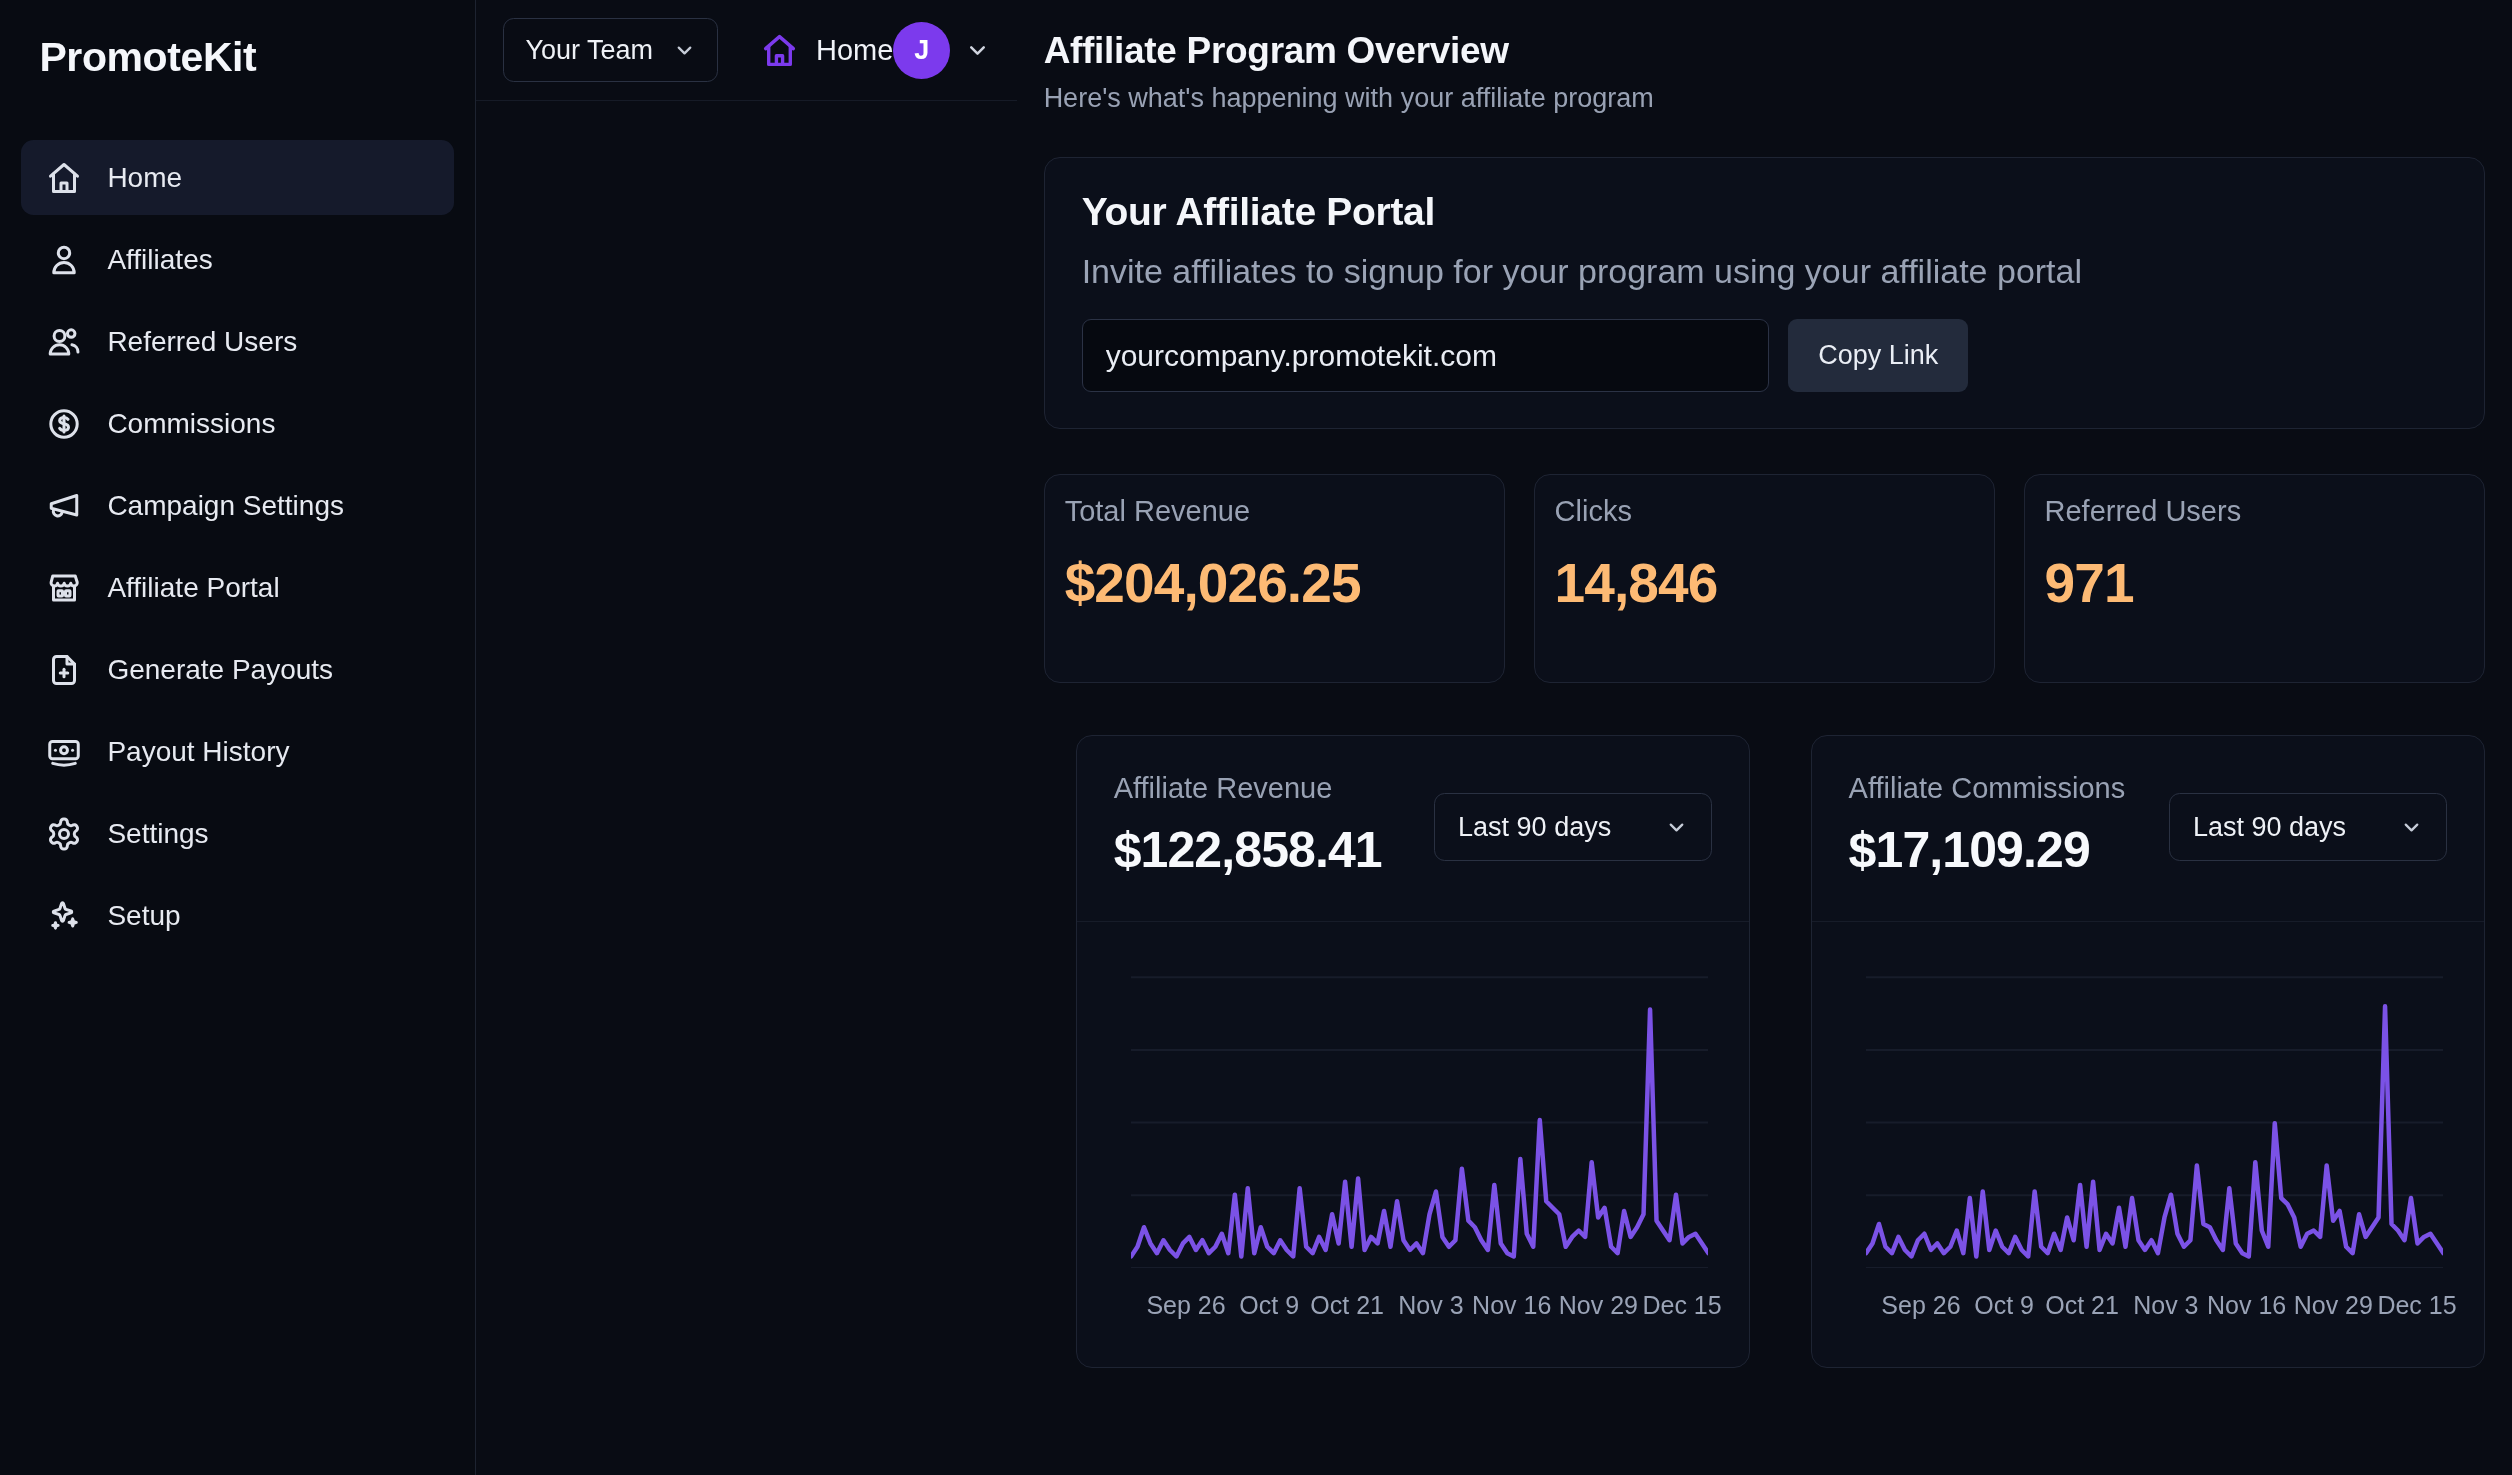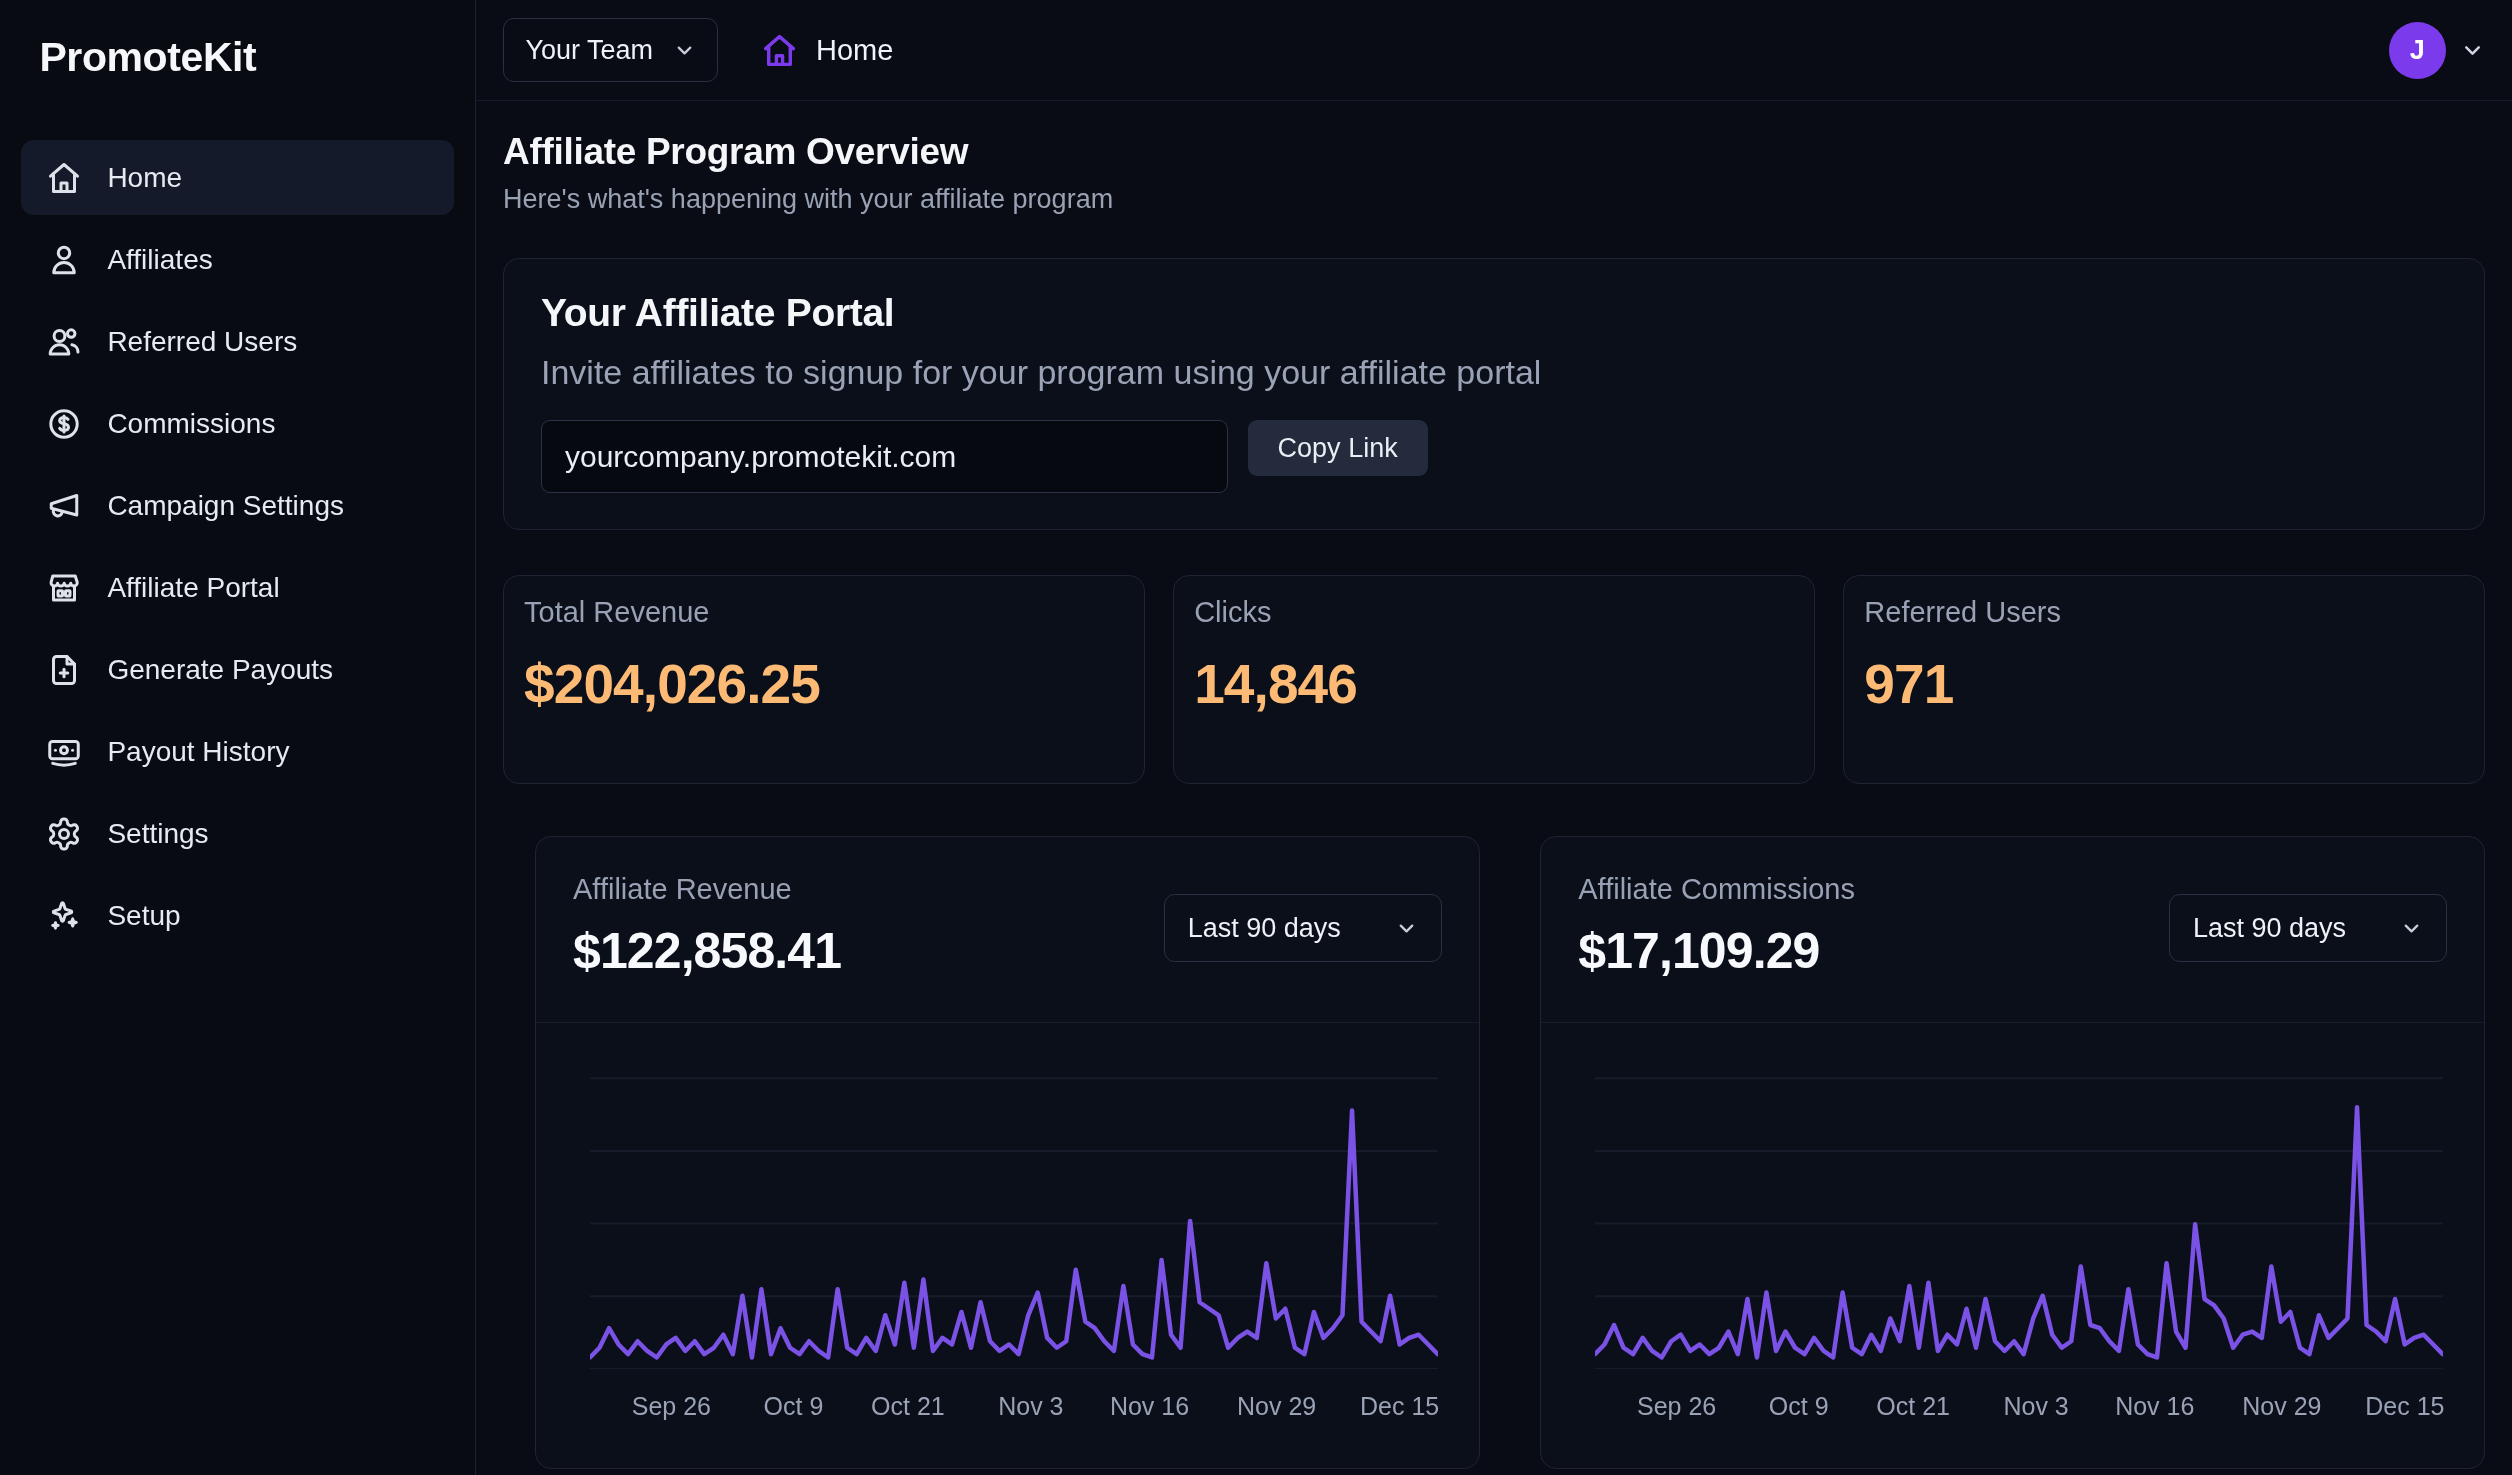--- a/index.html
+++ b/index.html
@@ -11,21 +11,21 @@
   .sidebar { width:476px; flex-shrink:0; background:#080b12; border-right:1.8px solid #1d2330;
     padding:34px 21.4px 0; }
   .logo { padding-left:18px; font-size:41px; font-weight:800; letter-spacing:-0.4px; color:#f5f7fb; }
   .nav { margin-top:59px; display:flex; flex-direction:column; gap:7.1px; }
   .nav-item { height:75px; border-radius:12.5px; display:flex; align-items:center; gap:25px;
     padding:0 25px; font-size:28px; font-weight:500; color:#e7eaf1; cursor:pointer; }
   .nav-item.active { background:#151a2b; }
   .nav-item svg { width:36px; height:36px; color:#dde1ea; flex-shrink:0; }
 
   
-  .main { flex:1; min-width:0; display:flex; flex-direction:column; }
+  .main { flex:1; min-width:0; display:flex; }
   .topbar { height:101px; flex-shrink:0; border-bottom:1.8px solid #161b27; display:flex;
     align-items:center; padding:0 27px; }
   .team-select { height:64px; border:1.8px solid #2a3142; border-radius:10.7px; display:inline-flex;
     align-items:center; gap:19.6px; padding:0 21.4px; font-size:27px; color:#eef1f6; background:transparent; cursor:pointer; }
   .team-select svg { width:23px; height:23px; color:#c6ccd8; }
   .crumb { margin-left:43px; display:flex; align-items:center; gap:18px; font-size:29px; color:#f0f3f8; cursor:pointer; }
   .crumb svg { width:37px; height:37px; color:#7c3aed; }
   .topbar-right { margin-left:auto; display:flex; align-items:center; gap:14.3px; }
   .avatar { width:57px; height:57px; border-radius:50%; background:#7c3aed; color:#fff;
     font-size:27px; font-weight:700; display:flex; align-items:center; justify-content:center; cursor:pointer; }
@@ -38,21 +38,21 @@
   .card { background:#0b0f1a; border:1.8px solid #1e2433; border-radius:16px; }
 
   
   .portal-card { margin-top:43px; padding:32px 37px 36px; }
   .portal-title { font-size:39px; font-weight:700; color:#f4f6fa; letter-spacing:-0.3px; }
   .portal-desc { margin-top:18px; font-size:34px; color:#9aa3b5; }
   .portal-row { margin-top:28.5px; display:flex; gap:19.6px; }
   .portal-input { width:687px; height:73px; background:#060910; border:1.8px solid #2b3245;
     border-radius:9px; color:#e9edf4; font-size:30px; padding:0 23px; outline:none;
     font-family:"Liberation Sans","DejaVu Sans",sans-serif; }
-  .copy-btn { height:56px; padding:0 30px; background:#232b3c; border:none; border-radius:9px;
+  .copy-btn { height:73px; padding:0 30px; background:#232b3c; border:none; border-radius:9px;
     color:#eaeef5; font-size:27px; font-weight:500; cursor:pointer;
     font-family:"Liberation Sans","DejaVu Sans",sans-serif; }
 
   
   .stats-row { margin-top:45px; display:flex; gap:28.5px; }
   .stat-card { flex:1; height:209px; padding:20px; }
   .stat-label { font-size:29px; color:#99a2b4; }
   .stat-value { margin-top:23px; font-size:55px; font-weight:700; letter-spacing:-0.9px; color:#fdba74; }
 
   

